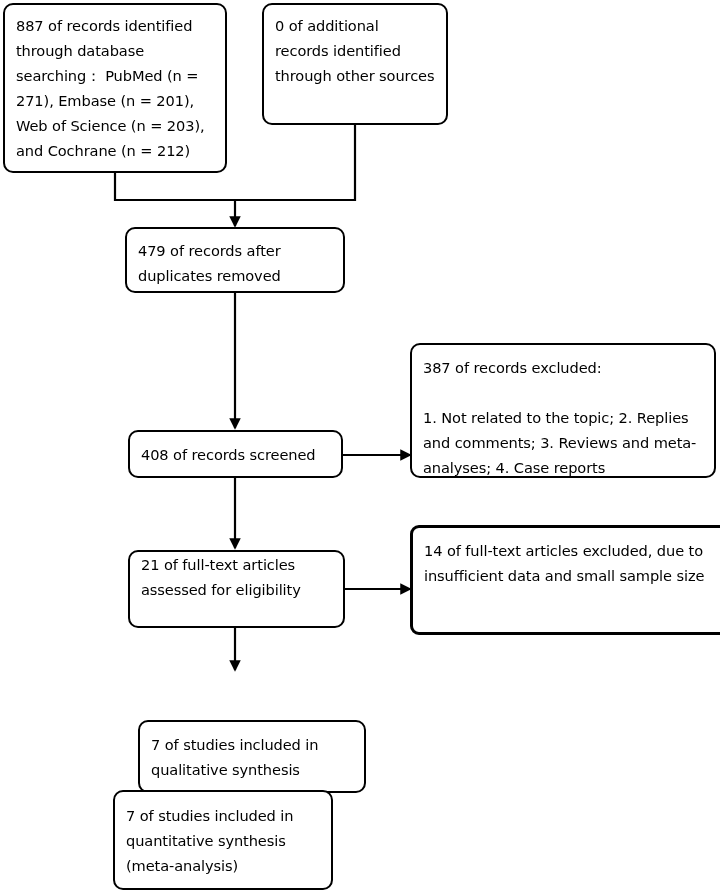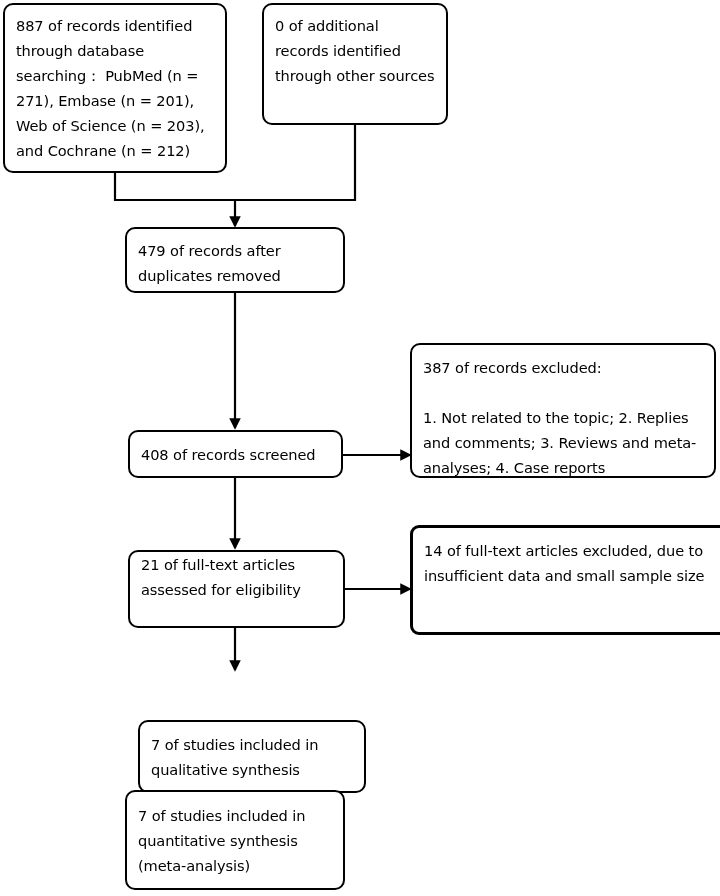--- a/index.html
+++ b/index.html
@@ -86,15 +86,15 @@
   <div class="node" style="left:410px; top:343px; width:306px; height:135px; padding-top:10px;">387 of records excluded:
 
 1. Not related to the topic; 2. Replies and comments; 3. Reviews and meta-analyses; 4. Case reports</div>
 
   <div class="node" style="left:128px; top:550px; width:217px; height:78px; padding-top:0;">21 of full-text articles assessed for eligibility</div>
 
   <div class="node thick" style="left:410px; top:525px; width:340px; height:110px; padding-top:10px;">14 of full-text articles excluded, due to insufficient data and small sample size</div>
 
   <div class="node" style="left:138px; top:672px; width:228px; height:73px; padding-top:10px;margin-top:48px;">7 of studies included in qualitative synthesis</div>
 
-  <div class="node" style="left:125px; top:790px; width:220px; height:100px; padding-top:11px;">7 of studies included in quantitative synthesis (meta-analysis)</div>
+  <div class="node" style="left:113px; top:790px; width:220px; height:100px; padding-top:11px;">7 of studies included in quantitative synthesis (meta-analysis)</div>
 
 </div>
 
 </body></html>

